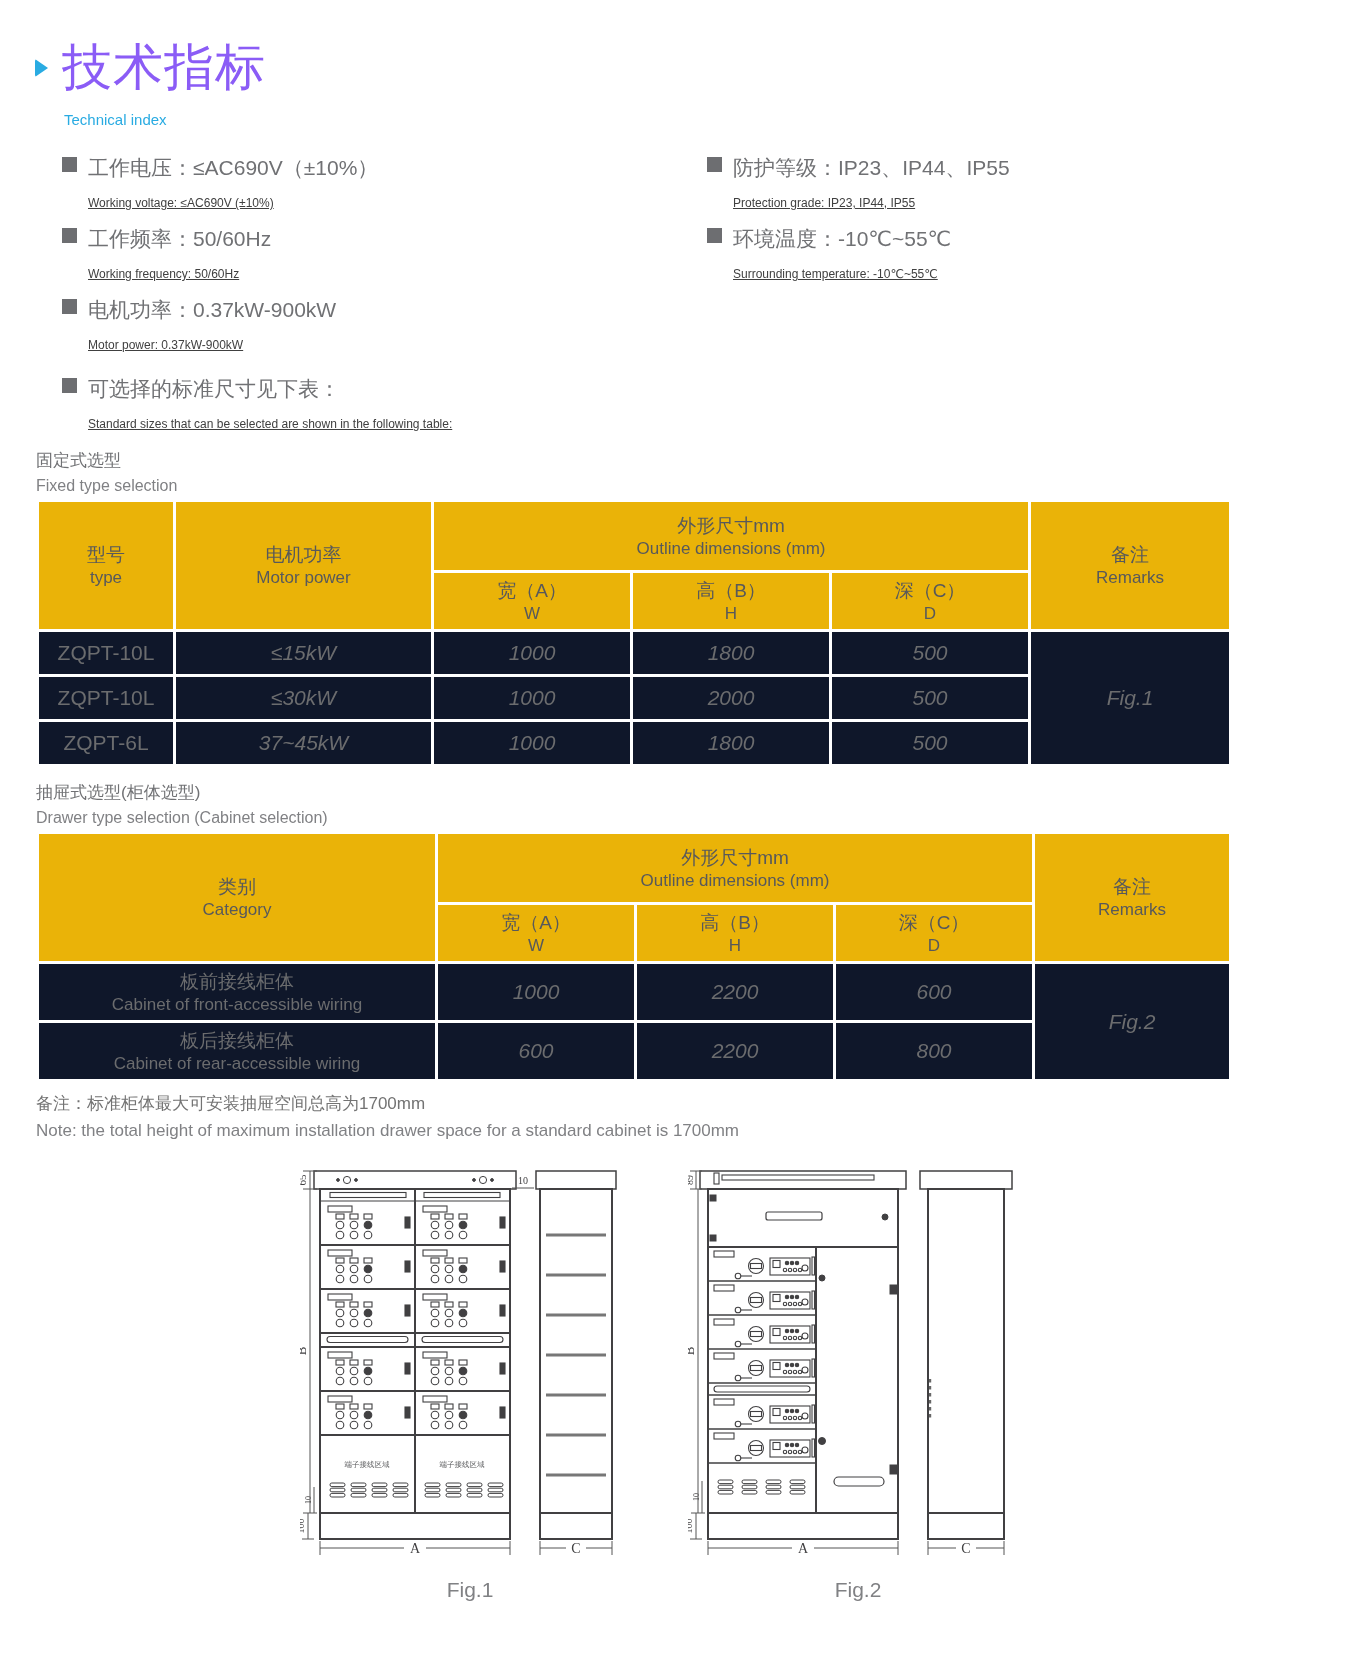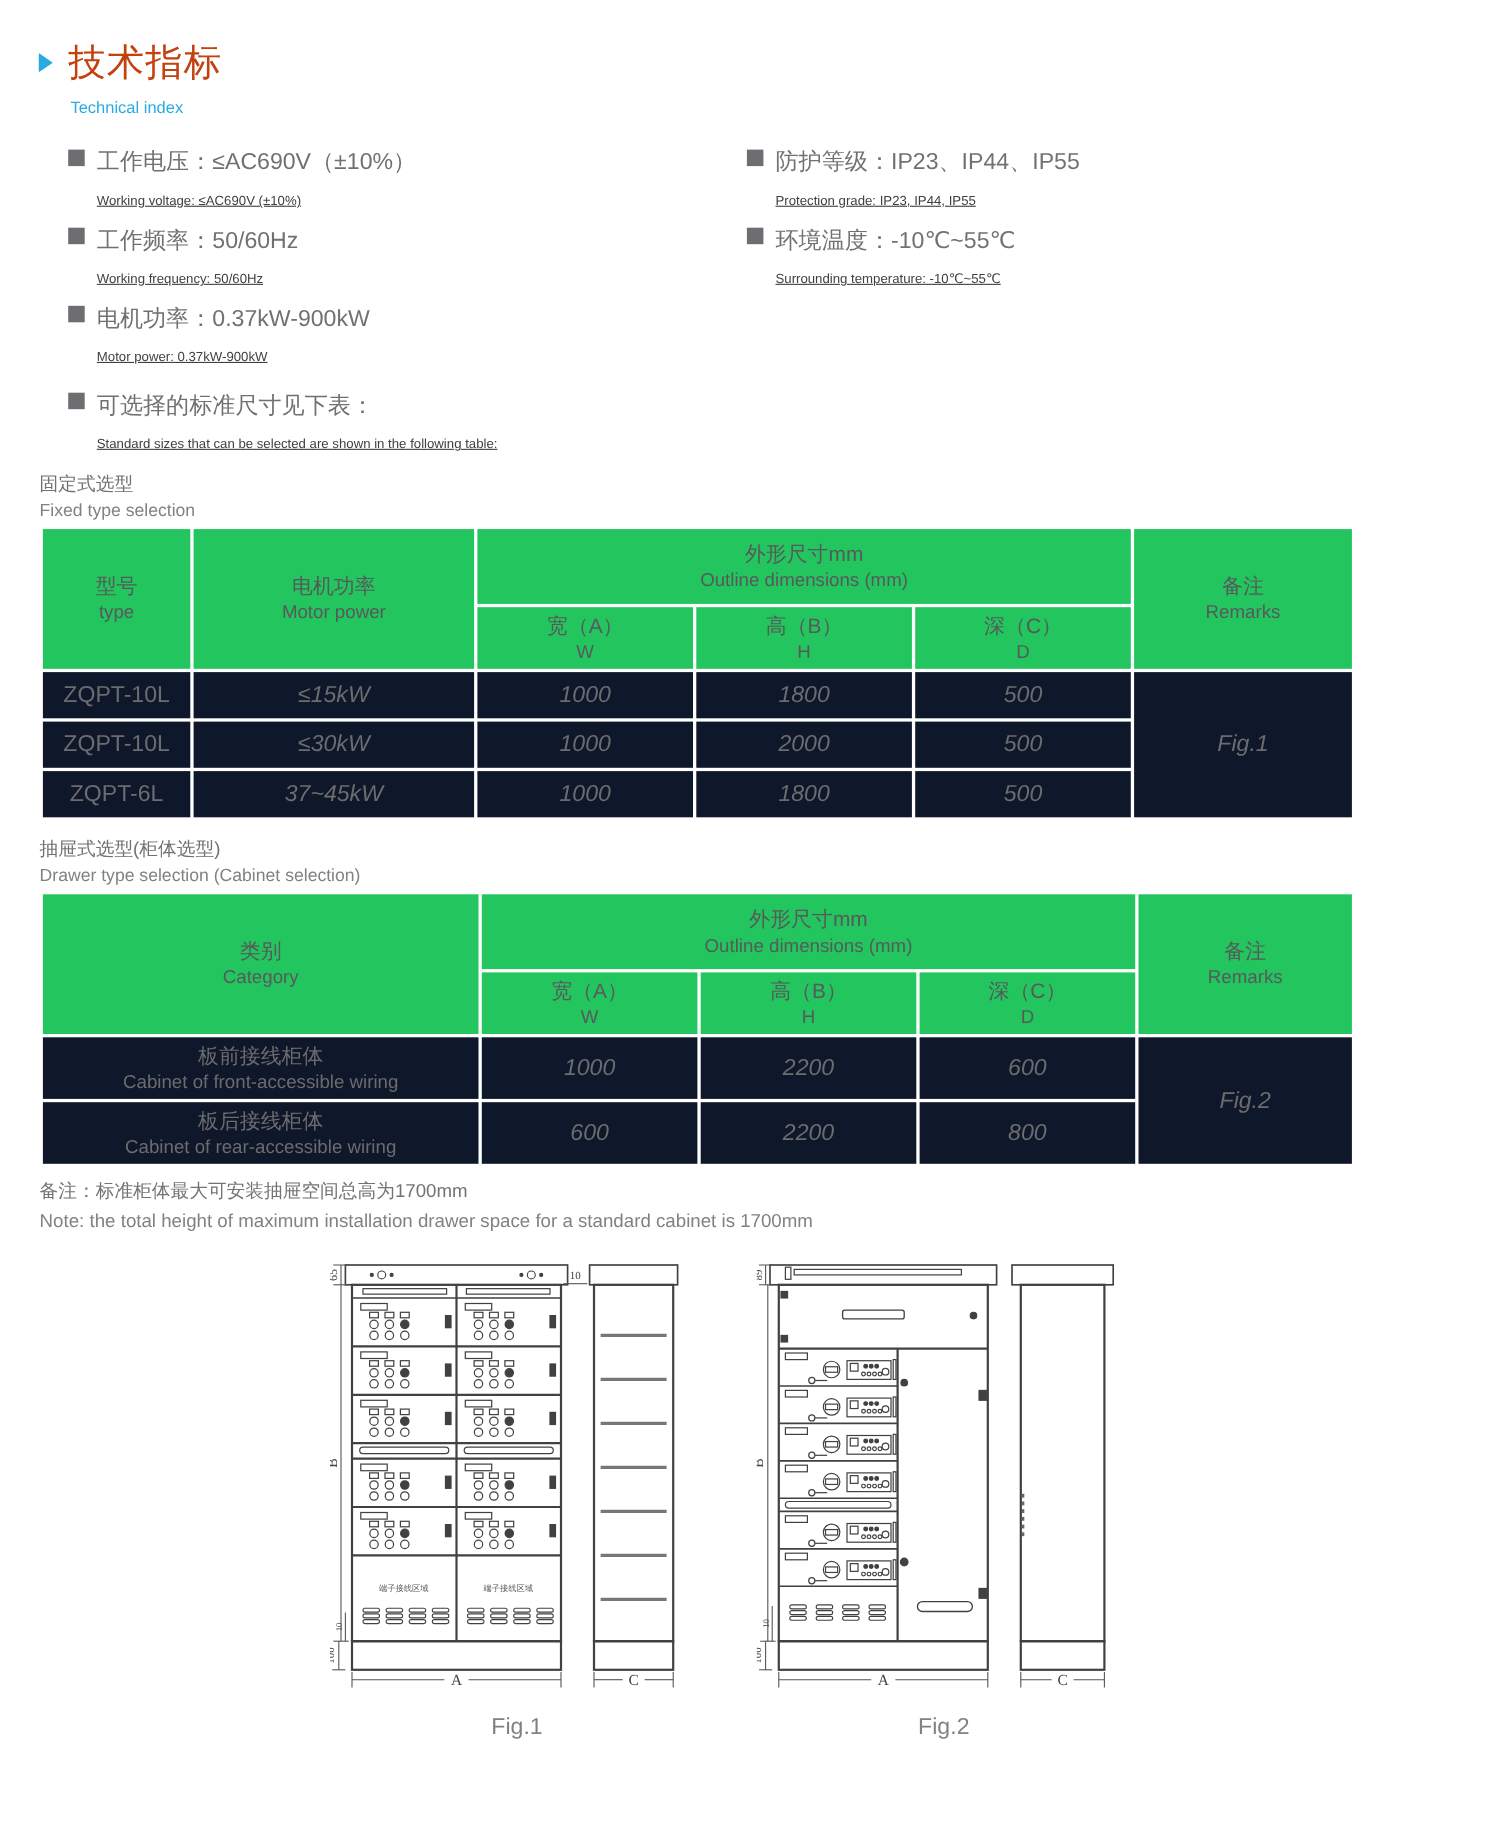--- a/index.html
+++ b/index.html
@@ -4,40 +4,40 @@
 <style>
   html,body{margin:0;padding:0;background:#ffffff;}
   body{
     width:1357px;min-height:1660px;position:relative;overflow:hidden;
     font-family:"Liberation Sans","DejaVu Sans",sans-serif;
     color:#76777a;
   }
   
   .title-row{margin:34px 0 0 35px;display:flex;align-items:center;}
   .tri{width:0;height:0;border-left:13px solid #29abe2;border-top:9px solid transparent;border-bottom:9px solid transparent;border-radius:2px;margin-right:14px;}
-  .page-title{font-size:34px;color:#c2410c;letter-spacing:1px;}
+  .page-title{font-size:50px;color:#8b5cf6;letter-spacing:1px;}
   .page-subtitle{margin:10px 0 0 64px;font-size:15px;color:#29abe2;}
   
   .content{margin-left:36px;width:1196px;}
   
-  .specs{display:flex;margin:26px 0 0 26px;}
+  .specs{display:flex;margin:26px 0 0 26px;gap:28px;}
   .spec-col.left{width:617px;flex:0 0 617px;}
   .spec-col.right{flex:1;}
   .spec-item{display:flex;align-items:flex-start;margin-bottom:14px;}
   .bullet{display:inline-block;width:15px;height:15px;background:#6d6e71;margin:3px 11px 0 0;flex:0 0 15px;}
   .spec-zh{font-size:21px;color:#707174;}
   .spec-en{font-size:12px;color:#404040;margin:0 0 15px 26px;text-decoration:underline;}
   .intro{margin:8px 0 0 26px;}
   
   .tbl-label-zh{font-size:17px;color:#707174;margin-top:18px;}
   .tbl-label-en{font-size:16px;color:#808184;margin-top:5px;}
   
   table.spec-table{border-collapse:separate;border-spacing:3px;width:1196px;table-layout:fixed;margin-top:4px;}
   table.spec-table td{text-align:center;vertical-align:middle;padding:0;}
-  td.hd{background:#22c55e;color:#58595b;}
+  td.hd{background:#eab308;color:#58595b;}
   td.bd{background:#0f172a;color:#6b6c6e;}
   .zh-l{display:block;font-size:19px;line-height:25px;}
   .en-l{display:block;font-size:17px;line-height:22px;}
   .num{font-size:21px;font-style:italic;}
   .model{font-size:21px;}
   tr.h1 td{height:68px;}
   tr.h2 td{height:56px;}
   tr.r1 td{height:42px;}
   tr.r2 td{height:56px;}
   

